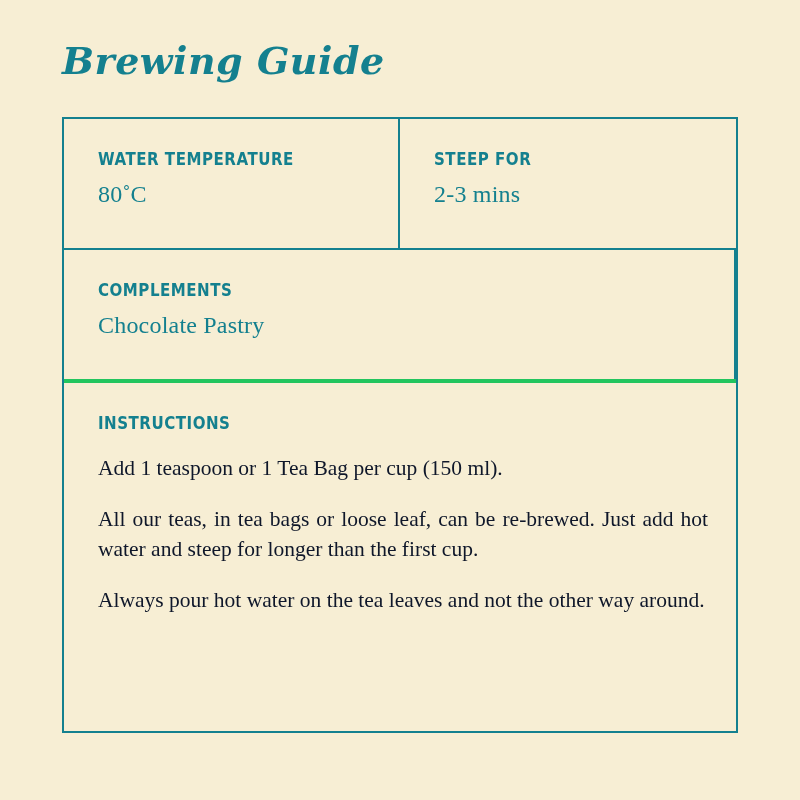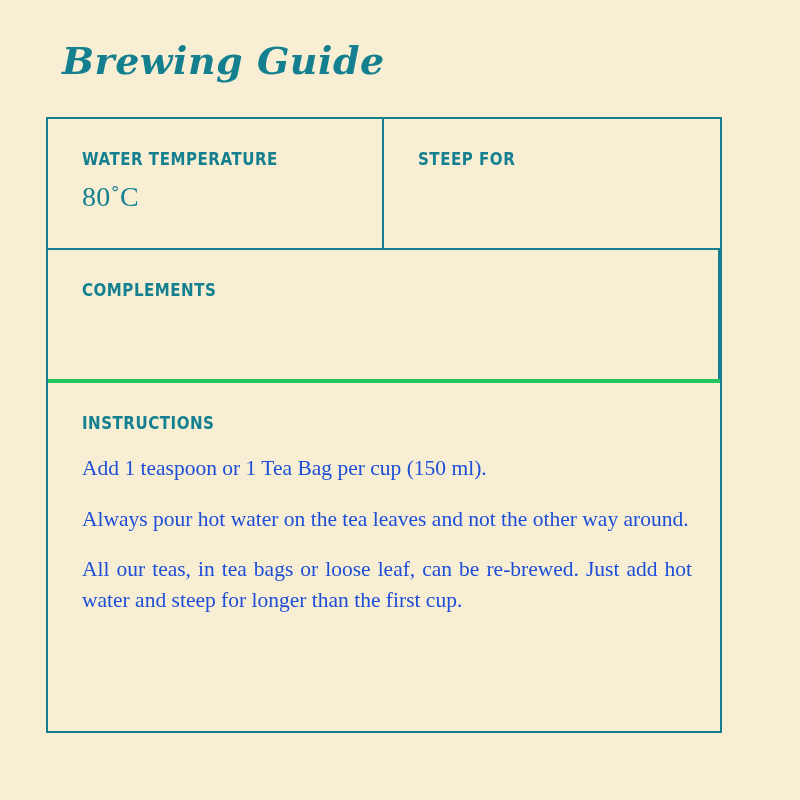--- a/index.html
+++ b/index.html
@@ -28,21 +28,21 @@
     font-family: "DejaVu Serif", serif;
     font-style: italic;
     font-weight: bold;
     font-size: 38px;
     letter-spacing: 0.5px;
     color: #14808f;
     white-space: nowrap;
   }
   .table {
     position: absolute;
-    left: 46px;
+    left: 62px;
     top: 117px;
     width: 676px;
     border: 2px solid #14808f;
     box-sizing: border-box;
   }
   .row {
     display: flex;
     width: 100%;
   }
   .row.split .cell:first-child {
@@ -66,21 +66,21 @@
     font-size: 17.5px;
     letter-spacing: 0.6px;
     color: #14808f;
     transform: scaleX(0.86);
     transform-origin: left center;
     white-space: nowrap;
     margin-bottom: 12px;
   }
   .cell-value {
     font-family: "Liberation Serif", serif;
-    font-size: 28px;
+    font-size: 24px;
     color: #14808f;
     letter-spacing: 0.2px;
   }
   .instructions {
     box-sizing: border-box;
     width: 100%;
     padding: 30px 24px 40px 34px;
     min-height: 348px;
   }
   .instr-label {
@@ -91,21 +91,21 @@
     color: #14808f;
     transform: scaleX(0.86);
     transform-origin: left center;
     white-space: nowrap;
     margin-bottom: 20px;
   }
   .instr-p {
     font-family: "Liberation Serif", serif;
     font-size: 21.5px;
     line-height: 1.42;
-    color: #1d4ed8;
+    color: #0f172a;
     margin: 0 4px 20px 0;
     text-align: justify;
     max-width: 614px;
   }
   .instr-p:last-child {
     margin-bottom: 0;
   }
 </style>
 </head>
 <body>
@@ -116,32 +116,34 @@
 
   <div class="table">
 
     <div class="row split top">
       <div class="cell">
         <div class="cell-label">WATER TEMPERATURE</div>
         <div class="cell-value">80˚C</div>
       </div>
       <div class="cell">
         <div class="cell-label">STEEP FOR</div>
+        <div class="cell-value">2-3 mins</div>
       </div>
     </div>
 
     <div class="row split mid">
       <div class="cell">
         <div class="cell-label">COMPLEMENTS</div>
+        <div class="cell-value">Chocolate Pastry</div>
       </div>
     </div>
 
     <div class="row">
       <div class="instructions">
         <div class="instr-label">INSTRUCTIONS</div>
         <p class="instr-p">Add 1 teaspoon or 1 Tea Bag per cup (150 ml).</p>
+        <p class="instr-p">All our teas, in tea bags or loose leaf, can be re-brewed. Just add hot water and steep for longer than the first cup.</p>
         <p class="instr-p">Always pour hot water on the tea leaves and not the other way around.</p>
-        <p class="instr-p">All our teas, in tea bags or loose leaf, can be re-brewed. Just add hot water and steep for longer than the first cup.</p>
       </div>
     </div>
 
   </div>
 </div>
 
 </body></html>

